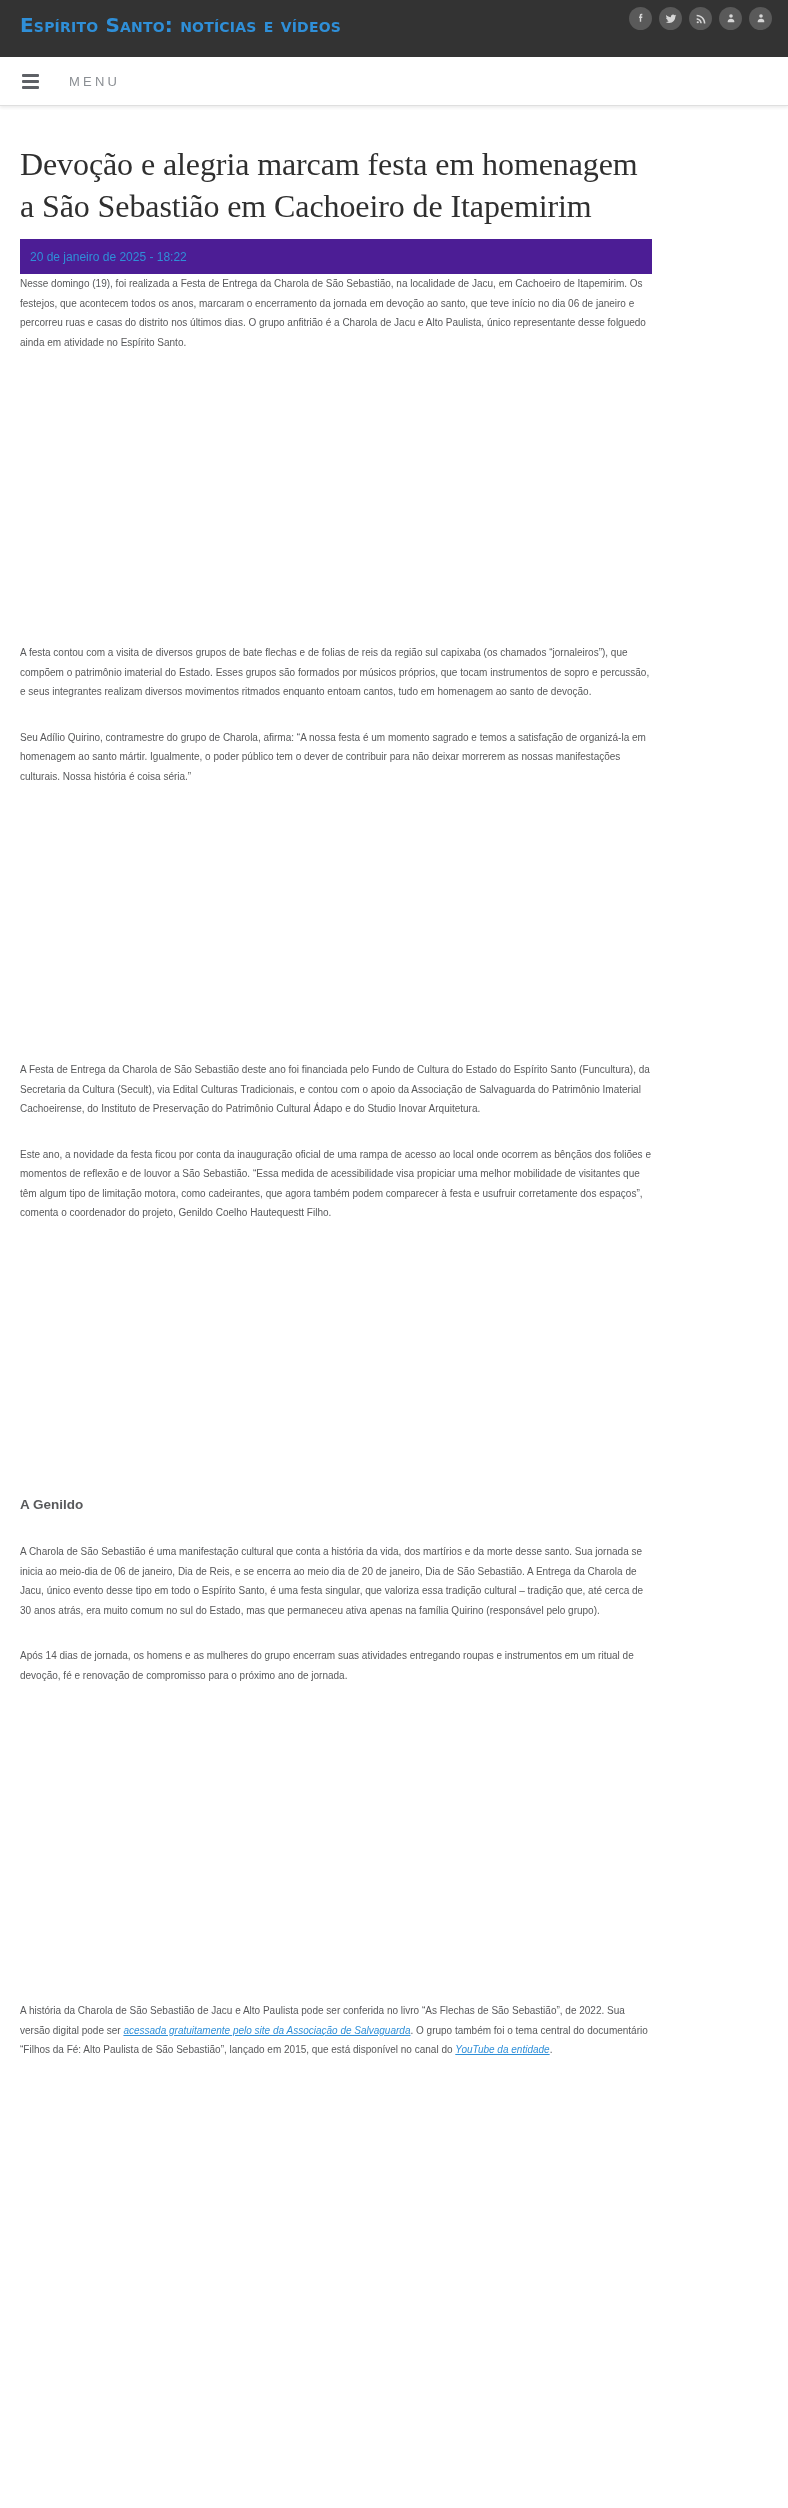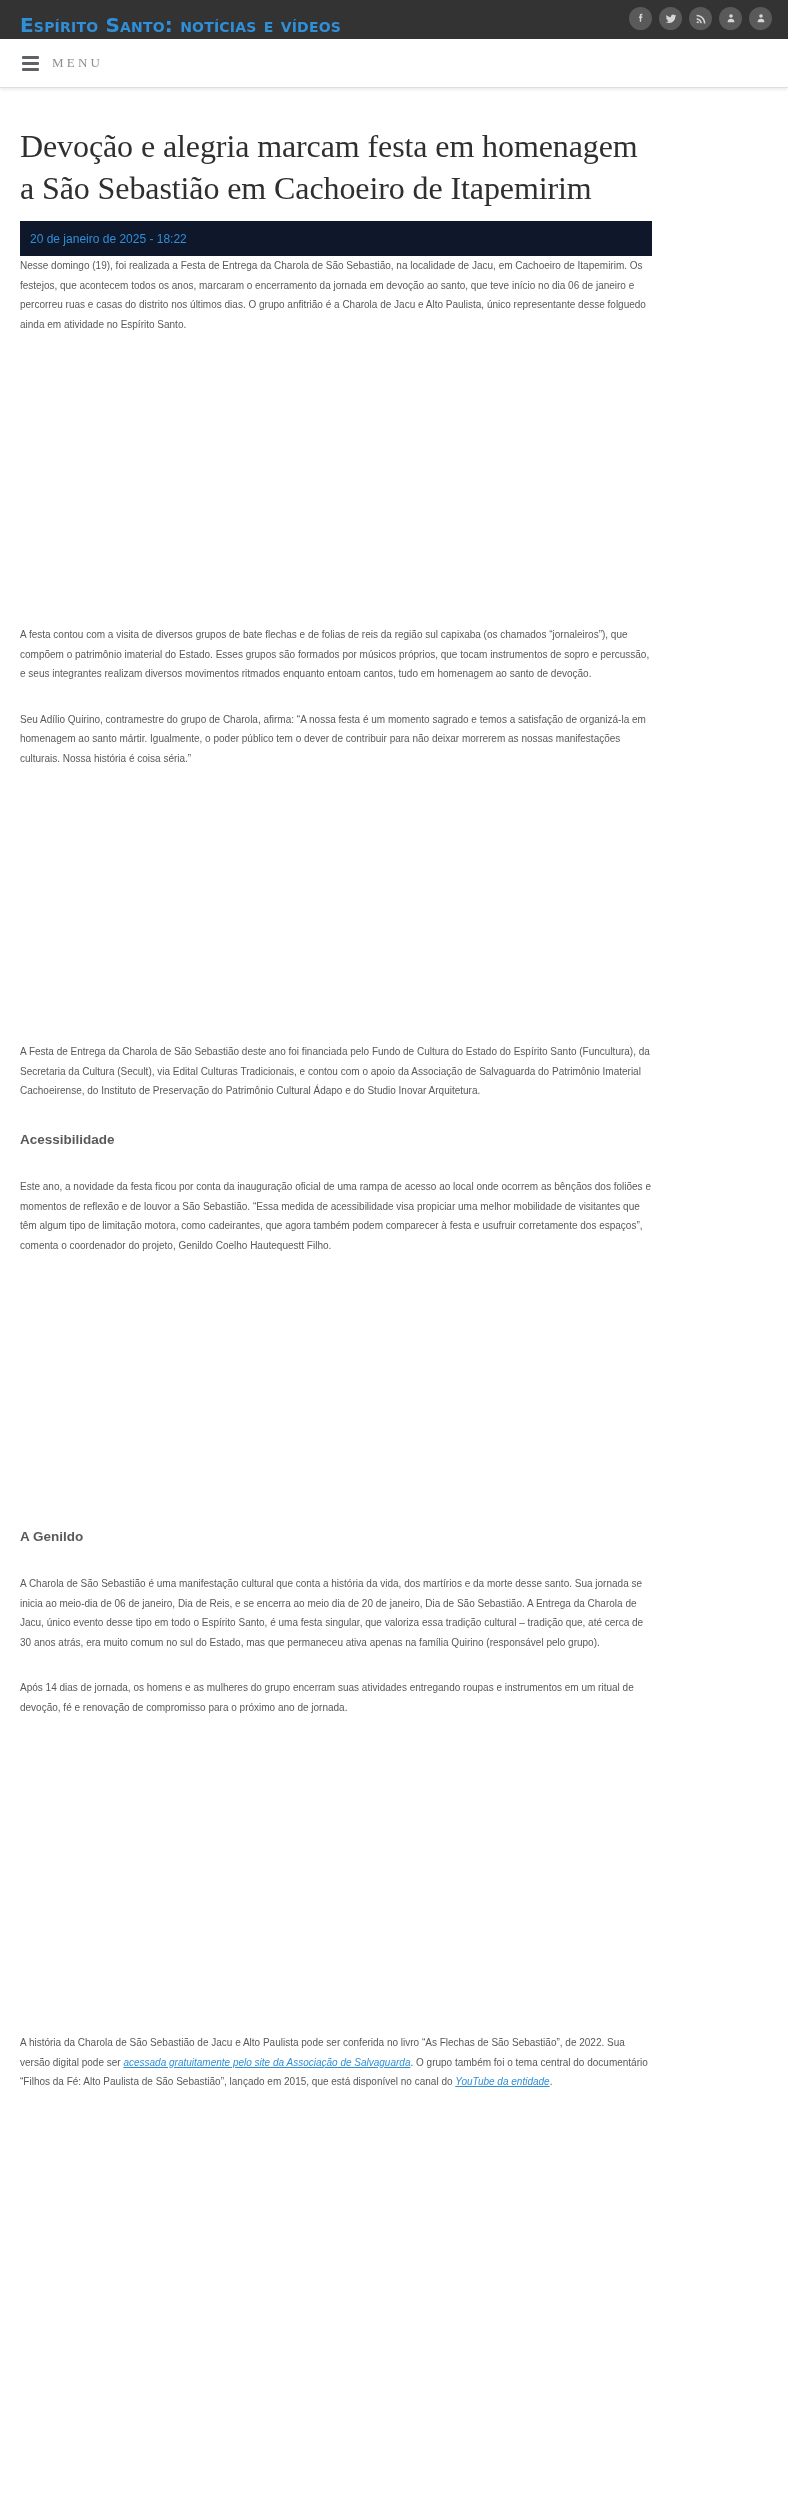--- a/index.html
+++ b/index.html
@@ -10,21 +10,21 @@
   }
   body {
     width: 788px;
     font-family: "Liberation Sans", sans-serif;
     -webkit-font-smoothing: antialiased;
   }
 
   
   .topbar {
     background: #333333;
-    height: 39px;
+    height: 57px;
     position: relative;
     display: flex;
     align-items: flex-start;
   }
   .site-title {
     color: #2f8fd8;
     font-family: "DejaVu Sans", sans-serif;
     font-size: 20px;
     font-weight: bold;
     font-variant: small-caps;
@@ -58,24 +58,23 @@
     background: #ffffff;
     height: 48px;
     border-bottom: 1px solid #dfdfdf;
     box-shadow: 0 2px 3px rgba(0,0,0,0.07);
     display: flex;
     align-items: center;
   }
   .menu-toggle {
     display: flex;
     align-items: flex-end;
-    gap: 13px;
+    gap: 30px;
     margin-left: 22px;
     cursor: pointer;
-    font-family: Liberation Serif, serif;
   }
   .hamburger {
     width: 17px;
     display: flex;
     flex-direction: column;
     gap: 3px;
   }
   .hamburger span {
     display: block;
     height: 3px;
@@ -99,21 +98,21 @@
   .article-title {
     font-family: "Liberation Serif", serif;
     font-size: 32px;
     line-height: 1.30;
     color: #2f2f2f;
     font-weight: normal;
     margin: 38px 0 0 0;
     letter-spacing: -0.1px;
   }
   .date-bar {
-    background: #0f172a;
+    background: #4c1d95;
     margin-top: 12px;
     padding: 8px 10px 9px 10px;
   }
   .date-text {
     color: #2f8fd8;
     font-size: 12px;
     line-height: 1;
   }
 
   .body-text {
@@ -205,21 +204,20 @@
   <div class="media-gap" style="height:265px"></div>
 
   <p class="body-text">A festa contou com a visita de diversos grupos de bate flechas e de folias de reis da região sul capixaba (os chamados “jornaleiros”), que compõem o patrimônio imaterial do Estado. Esses grupos são formados por músicos próprios, que tocam instrumentos de sopro e percussão, e seus integrantes realizam diversos movimentos ritmados enquanto entoam cantos, tudo em homenagem ao santo de devoção.</p>
 
   <p class="body-text">Seu Adílio Quirino, contramestre do grupo de Charola, afirma: “A nossa festa é um momento sagrado e temos a satisfação de organizá-la em homenagem ao santo mártir. Igualmente, o poder público tem o dever de contribuir para não deixar morrerem as nossas manifestações culturais. Nossa história é coisa séria.”</p>
 
   <div class="media-gap" style="height:248px"></div>
 
   <p class="body-text">A Festa de Entrega da Charola de São Sebastião deste ano foi financiada pelo Fundo de Cultura do Estado do Espírito Santo (Funcultura), da Secretaria da Cultura (Secult), via Edital Culturas Tradicionais, e contou com o apoio da Associação de Salvaguarda do Patrimônio Imaterial Cachoeirense, do Instituto de Preservação do Patrimônio Cultural Ádapo e do Studio Inovar Arquitetura.</p>
 
-  <p class="section-head">Acessibilidade</p>
 
   <p class="body-text">Este ano, a novidade da festa ficou por conta da inauguração oficial de uma rampa de acesso ao local onde ocorrem as bênçãos dos foliões e momentos de reflexão e de louvor a São Sebastião. “Essa medida de acessibilidade visa propiciar uma melhor mobilidade de visitantes que têm algum tipo de limitação motora, como cadeirantes, que agora também podem comparecer à festa e usufruir corretamente dos espaços”, comenta o coordenador do projeto, Genildo Coelho Hautequestt Filho.</p>
 
   <div class="media-gap" style="height:243px"></div>
 
   <p class="section-head">A Genildo</p>
 
   <p class="body-text">A Charola de São Sebastião é uma manifestação cultural que conta a história da vida, dos martírios e da morte desse santo. Sua jornada se inicia ao meio-dia de 06 de janeiro, Dia de Reis, e se encerra ao meio dia de 20 de janeiro, Dia de São Sebastião. A Entrega da Charola de Jacu, único evento desse tipo em todo o Espírito Santo, é uma festa singular, que valoriza essa tradição cultural – tradição que, até cerca de 30 anos atrás, era muito comum no sul do Estado, mas que permaneceu ativa apenas na família Quirino (responsável pelo grupo).</p>
 
   <p class="body-text">Após 14 dias de jornada, os homens e as mulheres do grupo encerram suas atividades entregando roupas e instrumentos em um ritual de devoção, fé e renovação de compromisso para o próximo ano de jornada.</p>

